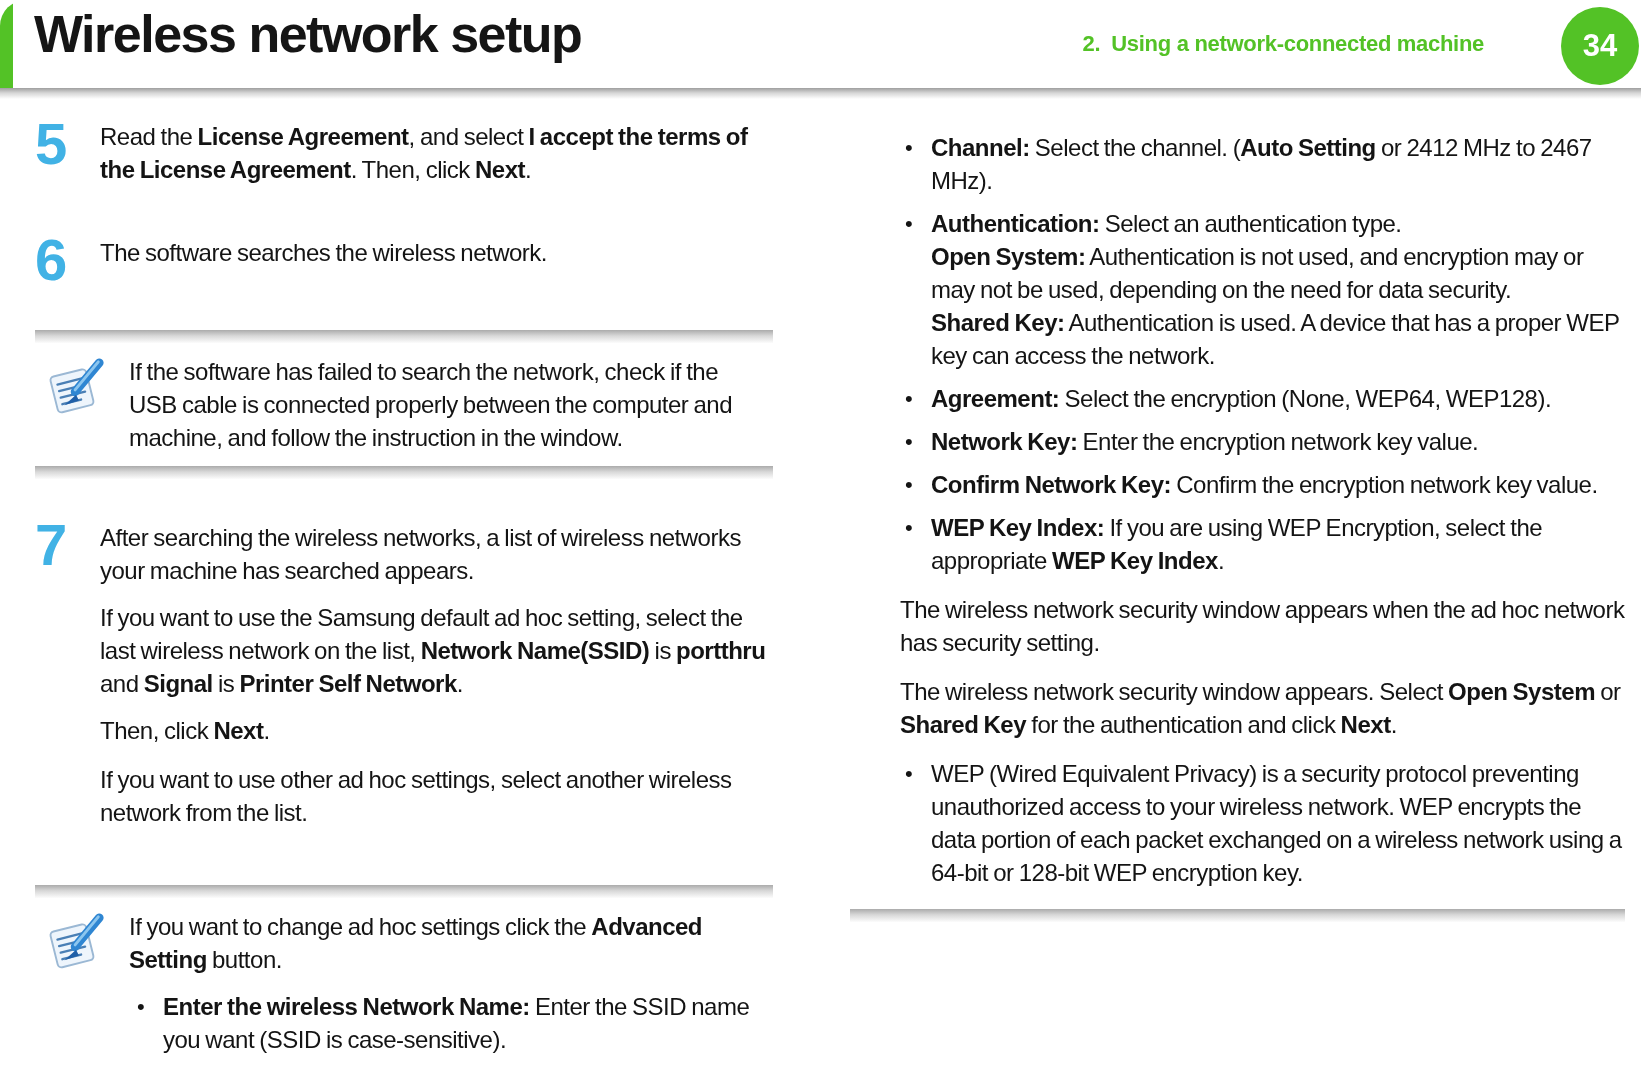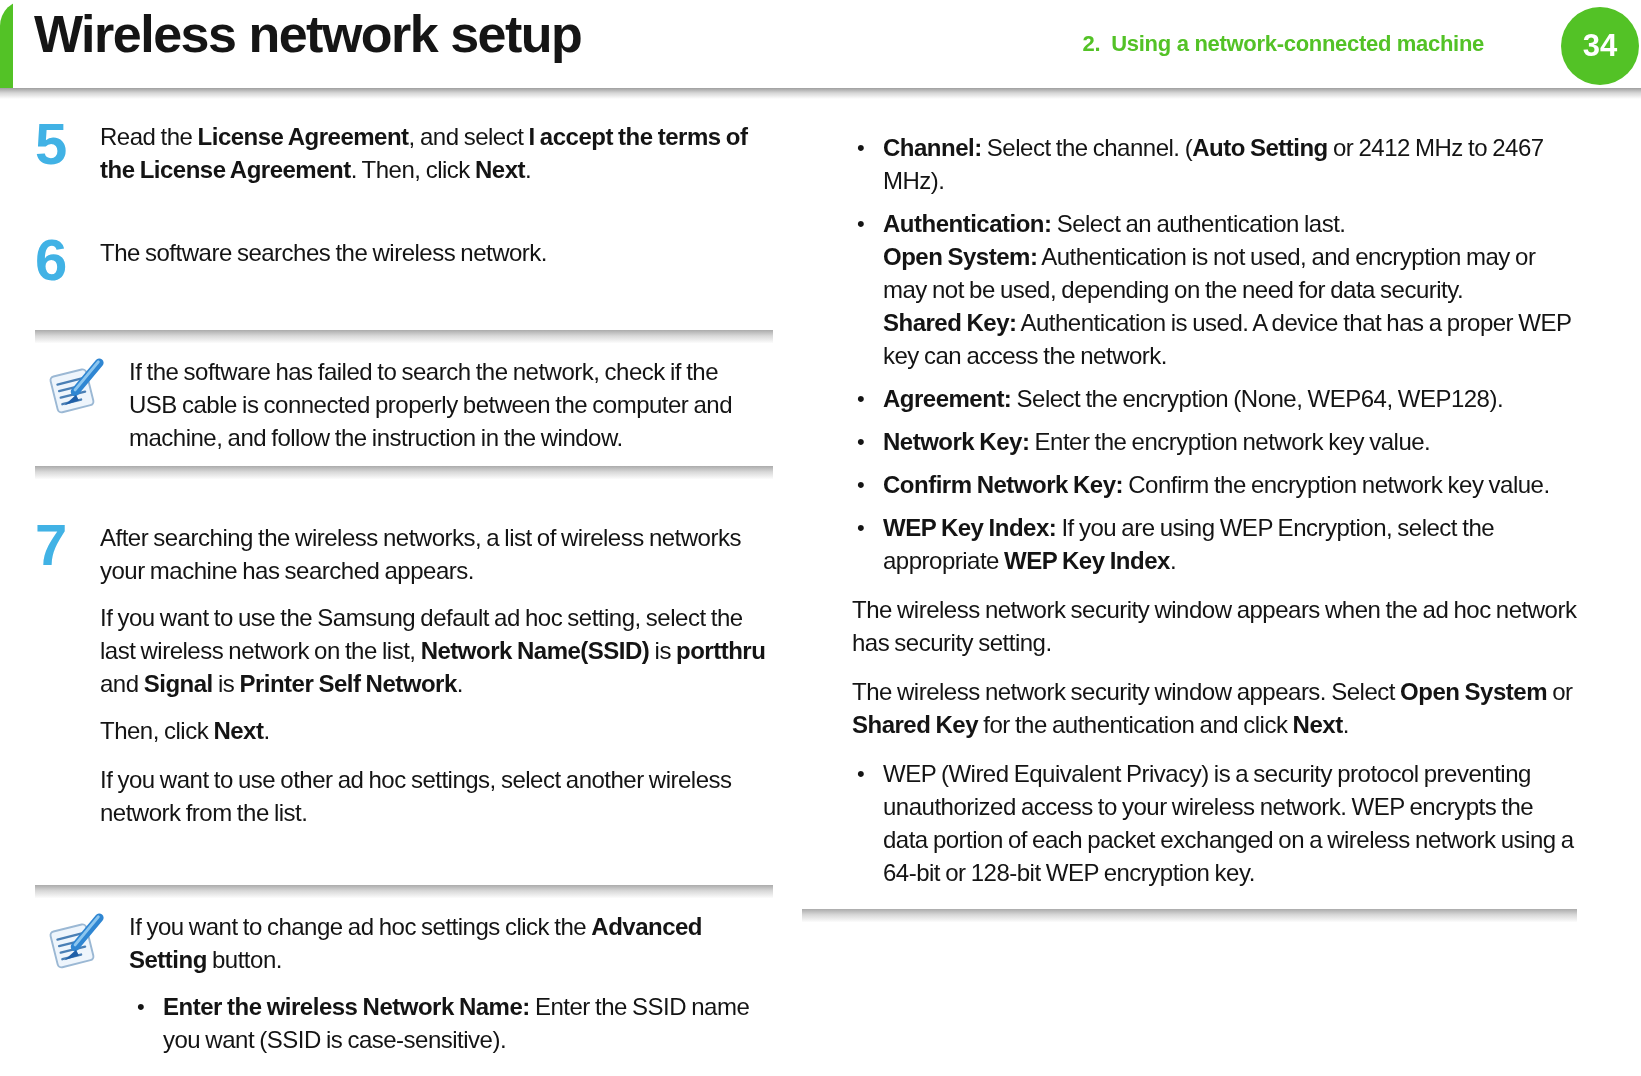--- a/index.html
+++ b/index.html
@@ -15,21 +15,21 @@
   .chapter .num{margin-right:11px;}
   .page-badge{position:absolute;left:1561px;top:7px;width:78px;height:78px;border-radius:50%;
               background:var(--green,#53c226);color:#ffffff;font-size:31px;font-weight:700;
               display:flex;align-items:center;justify-content:center;}
   .header-shadow{position:absolute;left:0;top:88px;width:1641px;height:11px;
                  background:linear-gradient(180deg,#9f9f9f 0%,#d6d6d6 45%,rgba(255,255,255,0) 100%);}
 
   
   .col{position:absolute;font-size:24px;line-height:33px;letter-spacing:-0.5px;word-spacing:-1px;}
   .col-left{left:35px;top:118px;width:738px;}
-  .col-right{left:852px;top:131px;width:725px;}
+  .col-right{left:900px;top:131px;width:725px;}
 
   .para{margin:0;}
   .para + .para{margin-top:14px;}
   .b{font-weight:700;}
 
   
   .step{display:flex;align-items:flex-start;}
   .step-num{flex:none;width:65px;font-size:58px;line-height:52px;font-weight:700;
             color:var(--blue,#41b2e5);letter-spacing:-2px;}
   .step-body{flex:1;padding-top:2px;}
@@ -169,21 +169,21 @@
     <div class="li first">
       <span class="dot"></span>
       <div class="li-body">
           <p class="para"><span class="b">Channel:</span><span> Select the channel. (</span><span class="b">Auto Setting</span><span> or 2412 MHz to 2467 MHz).</span></p>
         </div>
     </div>
 
     <div class="li">
       <span class="dot"></span>
       <div class="li-body">
-        <p class="para"><span class="b">Authentication:</span><span> Select an authentication last.</span></p>
+        <p class="para"><span class="b">Authentication:</span><span> Select an authentication type.</span></p>
         <p class="para"><span class="b">Open System:</span><span> Authentication is not used, and encryption may or may not be used, depending on the need for data security.</span></p>
         <p class="para"><span class="b">Shared Key:</span><span> Authentication is used. A device that has a proper WEP key can access the network.</span></p>
       </div>
     </div>
 
     <div class="li">
       <span class="dot"></span>
       <div class="li-body">
           <p class="para"><span class="b">Agreement:</span><span> Select the encryption (None, WEP64, WEP128).</span></p>
         </div>

